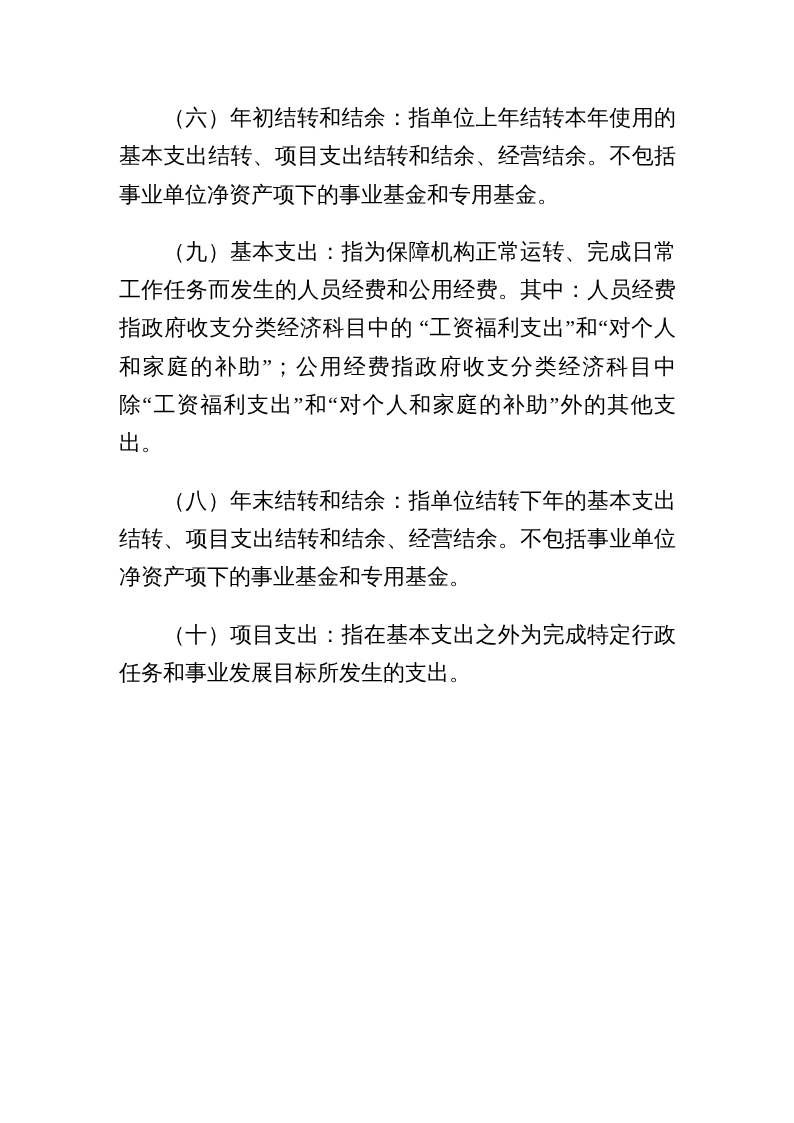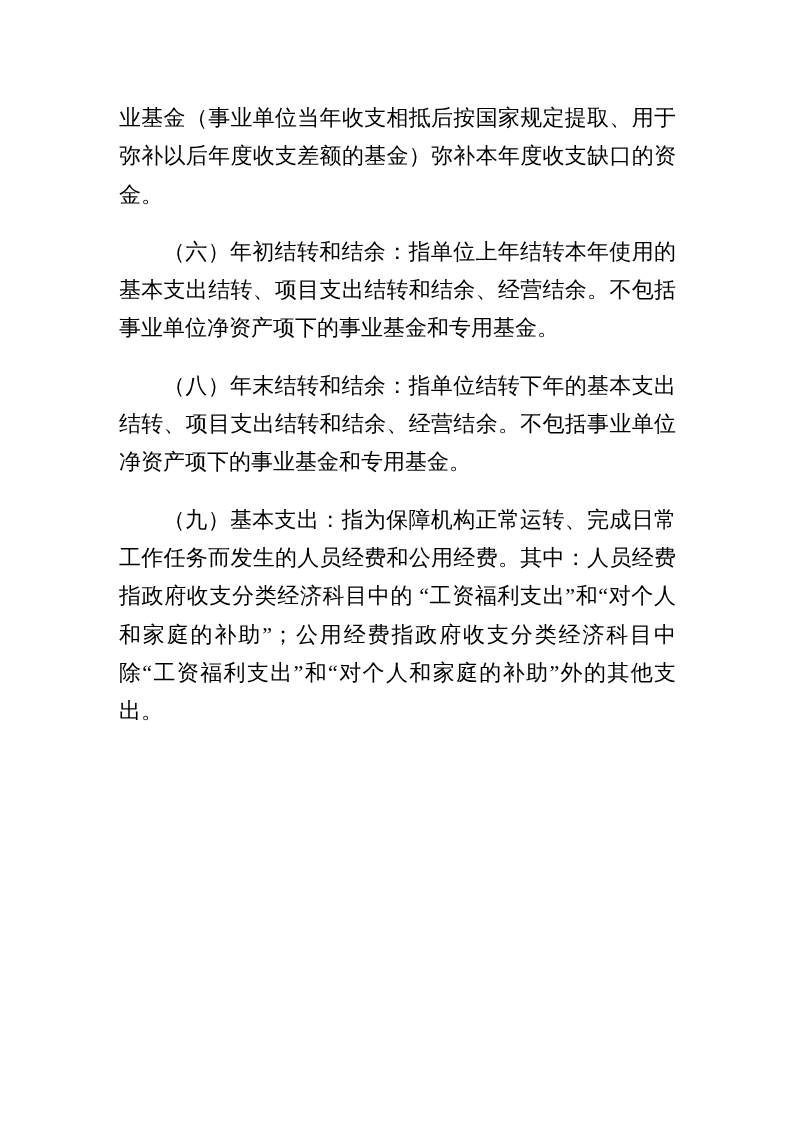--- a/index.html
+++ b/index.html
@@ -37,18 +37,18 @@
   }
   .content p.continuation {
     text-indent: 0;
   }
 </style>
 </head>
 <body>
 
 <div class="page">
   <div class="content">
-    <p class="continuation">业基金（事业单位当年收支相抵后按国家规定提取、用于弥补以后年度收支差额的基金）弥补本年度收支缺口的资金。</p>
     <p class="indented">（六）年初结转和结余：指单位上年结转本年使用的基本支出结转、项目支出结转和结余、经营结余。不包括事业单位净资产项下的事业基金和专用基金。</p>
+    <p class="indented">（九）基本支出：指为保障机构正常运转、完成日常工作任务而发生的人员经费和公用经费。其中：人员经费指政府收支分类经济科目中的 “工资福利支出”和“对个人和家庭的补助”；公用经费指政府收支分类经济科目中除“工资福利支出”和“对个人和家庭的补助”外的其他支出。</p>
     <p class="indented">（八）年末结转和结余：指单位结转下年的基本支出结转、项目支出结转和结余、经营结余。不包括事业单位净资产项下的事业基金和专用基金。</p>
-    <p class="indented">（九）基本支出：指为保障机构正常运转、完成日常工作任务而发生的人员经费和公用经费。其中：人员经费指政府收支分类经济科目中的 “工资福利支出”和“对个人和家庭的补助”；公用经费指政府收支分类经济科目中除“工资福利支出”和“对个人和家庭的补助”外的其他支出。</p>
+    <p class="indented">（十）项目支出：指在基本支出之外为完成特定行政任务和事业发展目标所发生的支出。</p>
   </div>
 </div>
 
 </body></html>

